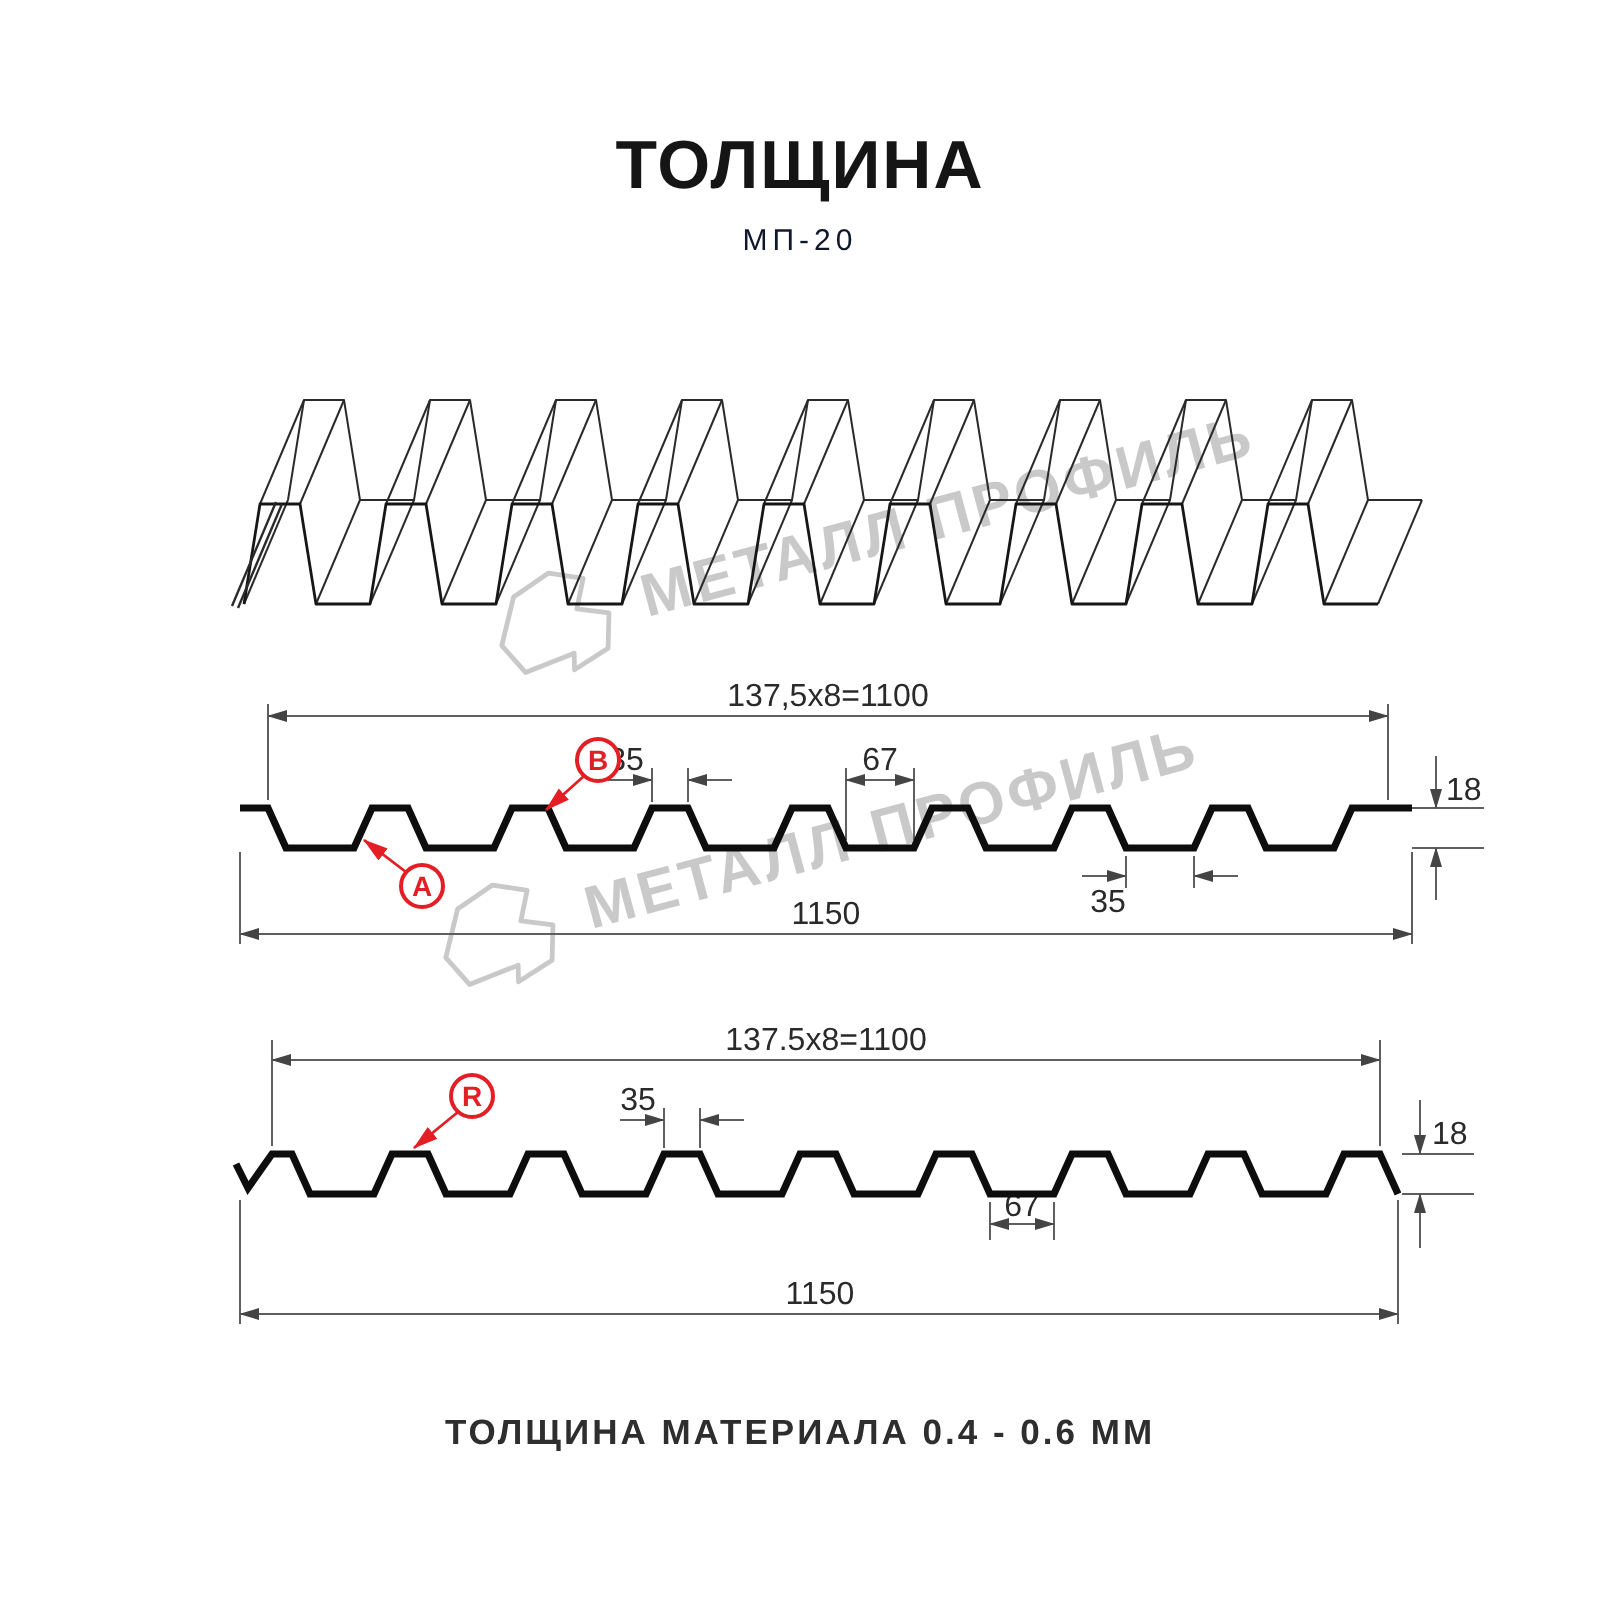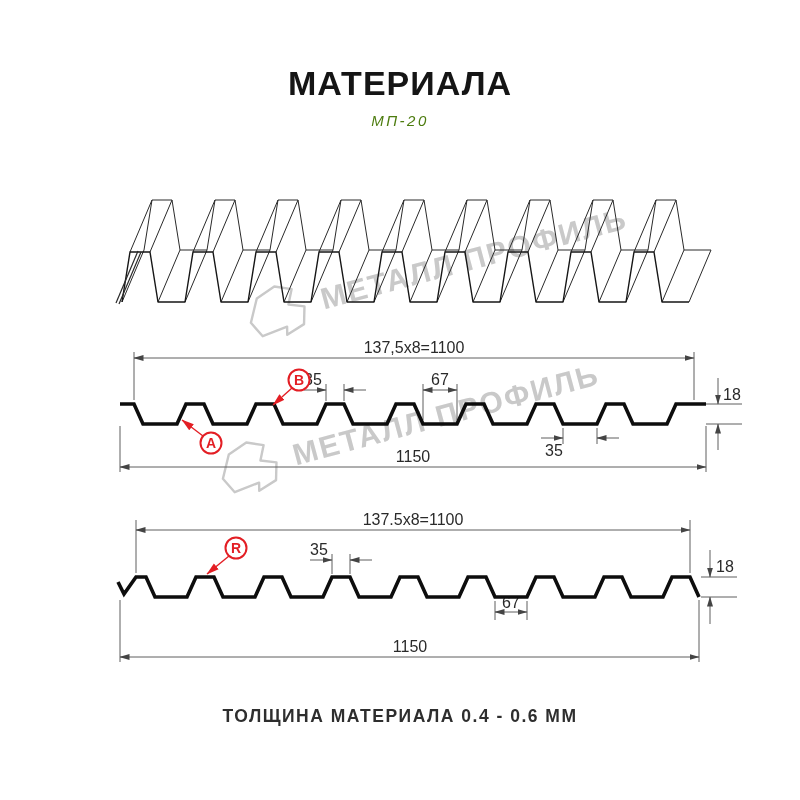--- a/index.html
+++ b/index.html
@@ -1,21 +1,21 @@
 <!DOCTYPE html>
 <html><head>
 <meta charset="utf-8">
 <style>
   html,body{margin:0;padding:0;background:#fff;}
   .page{position:relative;width:800px;height:800px;background:#ffffff;overflow:hidden;
         font-family:"Liberation Sans",sans-serif;}
   .title{position:absolute;top:64px;left:0;width:800px;text-align:center;
          font-size:34px;font-weight:700;letter-spacing:1px;color:#151515;}
   .subtitle{position:absolute;top:112px;left:0;width:800px;text-align:center;
-         font-size:15px;font-weight:500;letter-spacing:2.5px;color:#4d7c0f;font-style:italic;}
+         font-size:15px;font-weight:500;letter-spacing:2.5px;color:#0f172a;}
   .footer{position:absolute;top:706px;left:0;width:800px;text-align:center;
          font-size:17.5px;font-weight:600;letter-spacing:1.5px;color:#2e2e2e;}
   .wm{position:absolute;display:flex;align-items:center;gap:14px;
       transform:rotate(-15deg);transform-origin:0 50%;
       color:#c9c9c9;font-size:30px;font-weight:700;letter-spacing:2px;white-space:nowrap;}
   .wm svg{flex:0 0 auto;}
   svg.diag{position:absolute;}
   svg text{font-family:"Liberation Sans",sans-serif;font-size:16px;fill:#2a2a2a;}
   svg text.lbl{font-size:14px;font-weight:700;fill:#e31e24;}
   .dimline{stroke:#5f5f5f;stroke-width:1;fill:none;}
@@ -32,21 +32,21 @@
     <defs>
       <marker id="arrDim" viewBox="0 0 10 6" refX="9.5" refY="3" markerWidth="10" markerHeight="6" orient="auto-start-reverse">
           <path d="M0,0L10,3L0,6Z" fill="#444"></path>
         </marker>
       <marker id="arrRed" viewBox="0 0 10 6" refX="9.5" refY="3" markerWidth="9" markerHeight="6" orient="auto">
           <path d="M0,0L10,3L0,6Z" fill="#e31e24"></path>
         </marker>
     </defs>
   </svg>
 
-  <div class="title">МАТЕРИАЛА</div>
+  <div class="title">ТОЛЩИНА</div>
   <div class="subtitle">МП-20</div>
 
   <div class="wm" style="left:246px;top:292px;">
     <svg width="64" height="56" viewBox="0 0 64 56">
       <path d="M4,32 L16,10 L36,3 L52,10 L45,24 L60,30 L55,47 L36,53 L38,45 L12,48 Z" fill="none" stroke="#c9c9c9" stroke-width="2.4" stroke-linejoin="round"></path>
     </svg>
     <span>МЕТАЛЛ ПРОФИЛЬ</span>
   </div>
 
   <div class="wm" style="left:218px;top:448px;">

